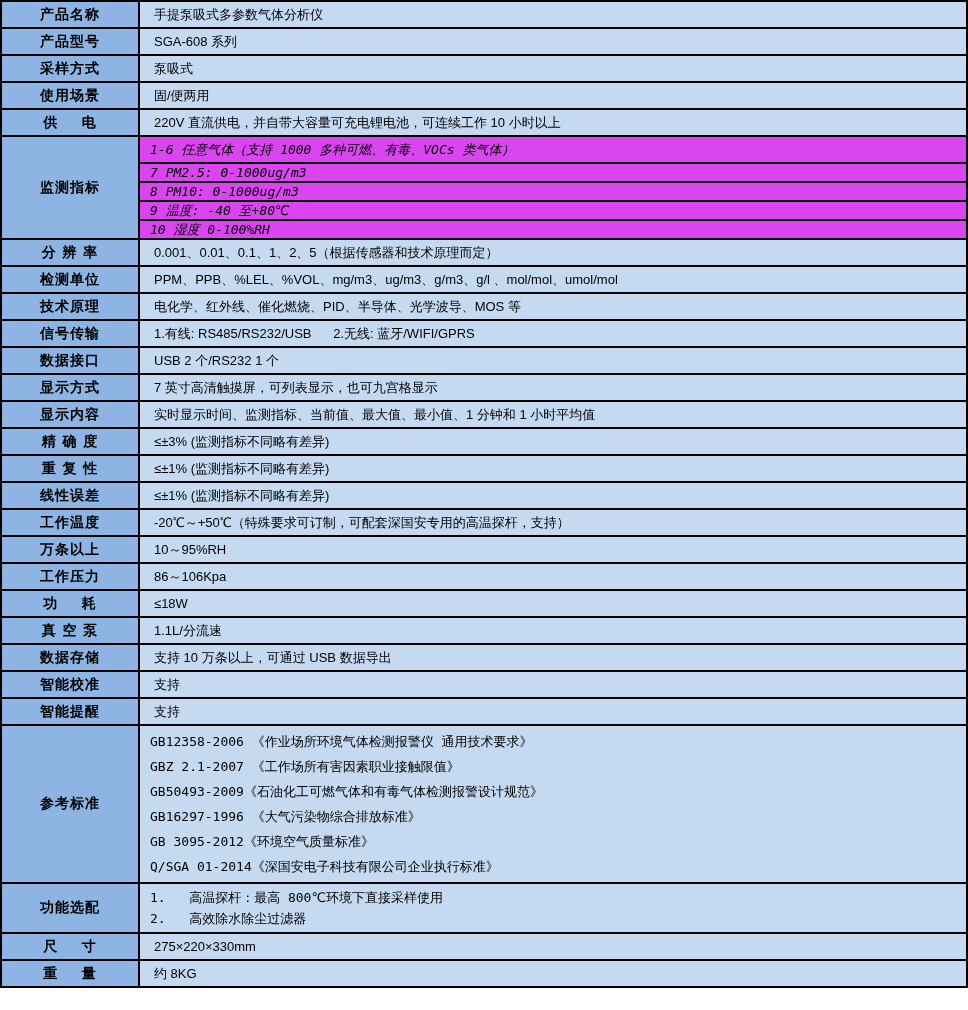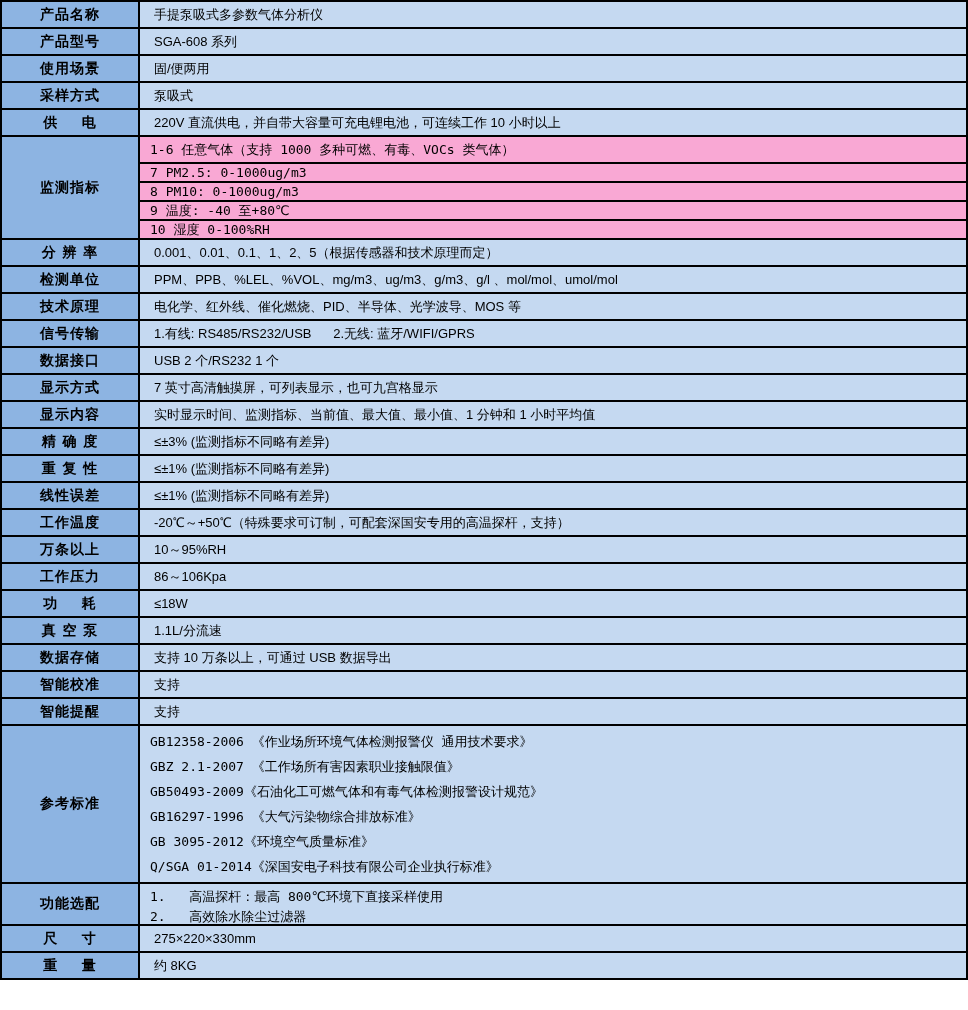--- a/index.html
+++ b/index.html
@@ -43,21 +43,22 @@
   .row-simple { height:27px; }
   .row-simple .cell-value, .row-simple .cell-label { height:25px; }
   .row-simple { height:auto; }
   .row-simple .cell-value { min-height:25px; }
 
   
   .cell-values {
     flex:1;
     display:flex;
     flex-direction:column;
-    background:#f9a8d4;
+    background:#d946ef;
+    font-style:italic;
   }
   .subrow {
     height:25px;
     box-sizing:border-box;
     display:flex;
     align-items:center;
     padding:0 10px;
     font-size:13px;
     white-space:pre-wrap;
     font-family:"DejaVu Sans Mono","DejaVu Sans",monospace;
@@ -74,45 +75,45 @@
     justify-content:space-around;
     padding:3px 10px;
   }
   .cell-lines .line {
     font-size:13px;
     line-height:20px;
     white-space:pre-wrap;
     font-family:"DejaVu Sans Mono","DejaVu Sans",monospace;
   }
   .row-refs .cell-lines { height:156px; }
-  .row-options .cell-lines { height:40px; }
+  .row-options .cell-lines { height:48px; }
 </style>
 </head>
 <body>
 
 <div class="spec-table">
 
   <div class="row row-simple">
     <div class="cell-label">产品名称</div>
     <div class="cell-value">手提泵吸式多参数气体分析仪</div>
   </div>
 
   <div class="row row-simple">
     <div class="cell-label">产品型号</div>
     <div class="cell-value">SGA-608 系列</div>
   </div>
 
   <div class="row row-simple">
+    <div class="cell-label">采样方式</div>
+    <div class="cell-value">泵吸式</div>
+  </div>
+
+  <div class="row row-simple">
     <div class="cell-label">使用场景</div>
     <div class="cell-value">固/便两用</div>
-  </div>
-
-  <div class="row row-simple">
-    <div class="cell-label">采样方式</div>
-    <div class="cell-value">泵吸式</div>
   </div>
 
   <div class="row row-simple">
     <div class="cell-label">供    电</div>
     <div class="cell-value">220V 直流供电，并自带大容量可充电锂电池，可连续工作 10 小时以上</div>
   </div>
 
   <div class="row">
     <div class="cell-label">监测指标</div>
     <div class="cell-values">

